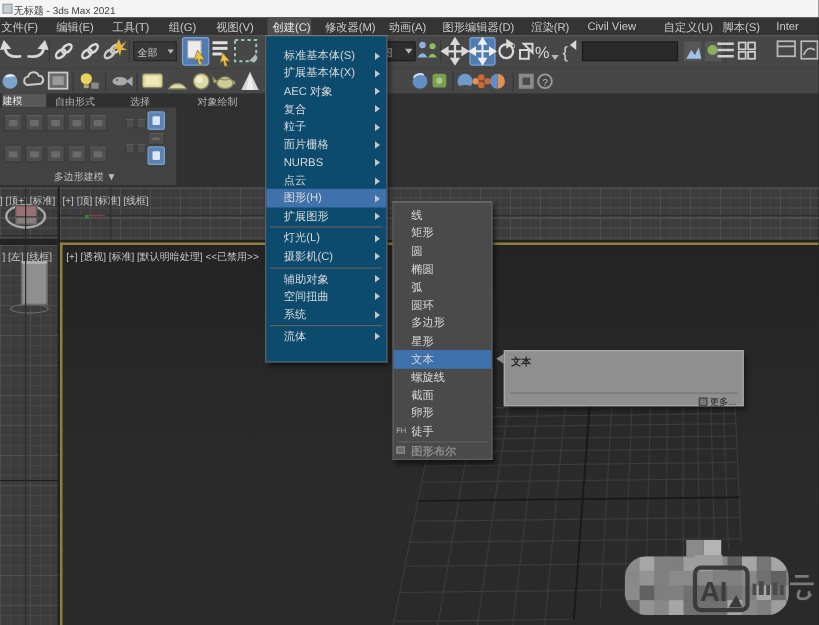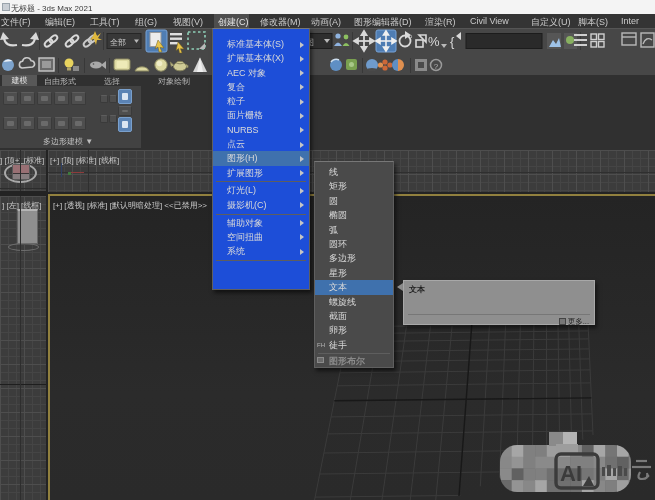--- a/index.html
+++ b/index.html
@@ -13,42 +13,42 @@
 
 #menubar{left:0;top:14px;width:655px;height:14px;background:#343434;color:#cbcbcb;font-size:9px;}
 #menubar span{position:absolute;top:2px;white-space:nowrap;}
 #mb-hl{position:absolute;left:214px;top:0px;width:35px;height:14px;background:#4e4e4e;}
 
 #toolbar1{left:0;top:28px;width:655px;height:27px;background:#474747;border-top:1px solid #555;}
 #toolbar2{left:0;top:55px;width:655px;height:20px;background:#474747;}
 
 #ribbontabs{left:0;top:75px;width:655px;height:11px;background:#303030;color:#b5b5b5;font-size:8px;}
 #ribbontabs span{position:absolute;top:1px;}
-#tab-active{position:absolute;left:2px;top:0;width:35px;height:11px;background:#585858;color:#e8e8e8;text-align:center;}
+#tab-active{position:absolute;left:2px;top:0;width:35px;height:11px;background:#585858;color:#e8e8e8;text-align:left;}
 #ribbon{left:0;top:86px;width:655px;height:64px;background:#303030;}
 #ribbonpanel{position:absolute;left:0;top:0;width:141px;height:62px;background:#424242;}
 .rbtn{position:absolute;width:15px;height:13px;background:#4e4e4e;border:1px solid #3a3a3a;border-top-color:#5d5d5d;border-radius:2px;}
 .rbtn:after{content:"";position:absolute;left:3px;top:3px;right:3px;bottom:3px;background:#6a6a6a;border-radius:1px;}
 .bluebtn{position:absolute;background:#5b83b4;border:1px solid #7aa0cc;border-radius:2px;}
 .bluebtn:after{content:"";position:absolute;left:3px;top:3px;right:3px;bottom:3px;background:#dce6f2;border-radius:1px;}
 #polylabel{position:absolute;left:43px;top:50px;width:80px;font-size:8px;color:#bdbdbd;white-space:nowrap;}
 
 #vpzone{left:0;top:150px;width:655px;height:350px;background:#232323;}
 .gridbg{background-color:#3c3c3c;background-image:
  repeating-linear-gradient(to right,#4e4e4e 0,#4e4e4e 1px,transparent 1px,transparent 24px),
  repeating-linear-gradient(to bottom,#4e4e4e 0,#4e4e4e 1px,transparent 1px,transparent 24px),
  repeating-linear-gradient(to right,#454545 0,#454545 1px,transparent 1px,transparent 8px),
  repeating-linear-gradient(to bottom,#454545 0,#454545 1px,transparent 1px,transparent 8px);}
 #lv-top{position:absolute;left:0;top:0;width:46px;height:41px;}
 #lv-bot{position:absolute;left:0;top:46px;width:46px;height:304px;}
 #tv{position:absolute;left:48px;top:0;width:607px;height:42px;}
 #pv{position:absolute;left:48px;top:44px;width:607px;height:306px;background:linear-gradient(#242424,#2b2b2b 65%,#2a2a2a);border-left:2px solid #91803e;border-top:2px solid #91803e;overflow:hidden;}
 .vplabel{position:absolute;font-size:8px;color:#c8c8c8;white-space:nowrap;letter-spacing:0px;}
 
-#mainmenu{left:212px;top:28px;width:98px;height:262px;background:#1d4ed8;border:1px solid #5f5f5f;border-top-color:#777;box-shadow:2px 3px 4px rgba(0,0,0,.55);font-size:9px;color:#d9d9d9;padding-top:8px;}
+#mainmenu{left:212px;top:28px;width:98px;height:262px;background:#0c4a6e;border:1px solid #5f5f5f;border-top-color:#777;box-shadow:2px 3px 4px rgba(0,0,0,.55);font-size:9px;color:#d9d9d9;padding-top:8px;}
 #mainmenu .mi{position:relative;height:14.3px;line-height:14.3px;padding-left:14px;white-space:nowrap;}
 #mainmenu .mi .ar{position:absolute;right:5px;top:4.5px;width:0;height:0;border-left:4px solid #c5c5c5;border-top:3px solid transparent;border-bottom:3px solid transparent;}
 #mainmenu .msep{height:3.5px;position:relative;}
 #mainmenu .msep:after{content:"";position:absolute;left:3px;right:3px;top:1.5px;height:1px;background:#5e5e5e;}
 .mihl{background:#3f71ad;}
 #submenu{left:314px;top:161px;width:80px;height:207px;background:#4a4a4a;border:1px solid #5f5f5f;border-top-color:#777;box-shadow:2px 3px 4px rgba(0,0,0,.55);font-size:9px;color:#d9d9d9;padding-top:3px;}
 #submenu .mi{position:relative;height:14.4px;line-height:14.4px;padding-left:14px;white-space:nowrap;}
 #submenu .msep{height:2px;position:relative;}
 #submenu .msep:after{content:"";position:absolute;left:3px;right:3px;top:0.5px;height:1px;background:#5e5e5e;}
 .gray{color:#8a8a8a;font-weight:bold;}
@@ -426,20 +426,21 @@
  <div class="mi mihl">图形(H)<span class="ar"></span></div>
  <div class="mi">扩展图形<span class="ar"></span></div>
  <div class="msep"></div>
  <div class="mi">灯光(L)<span class="ar"></span></div>
  <div class="mi">摄影机(C)<span class="ar"></span></div>
  <div class="msep"></div>
  <div class="mi">辅助对象<span class="ar"></span></div>
  <div class="mi">空间扭曲<span class="ar"></span></div>
  <div class="mi">系统<span class="ar"></span></div>
  <div class="msep"></div>
+ <div class="mi">流体<span class="ar"></span></div>
 </div>
 <div class="abs" id="submenu">
  <div class="mi">线</div>
  <div class="mi">矩形</div>
  <div class="mi">圆</div>
  <div class="mi">椭圆</div>
  <div class="mi">弧</div>
  <div class="mi">圆环</div>
  <div class="mi">多边形</div>
  <div class="mi">星形</div>

